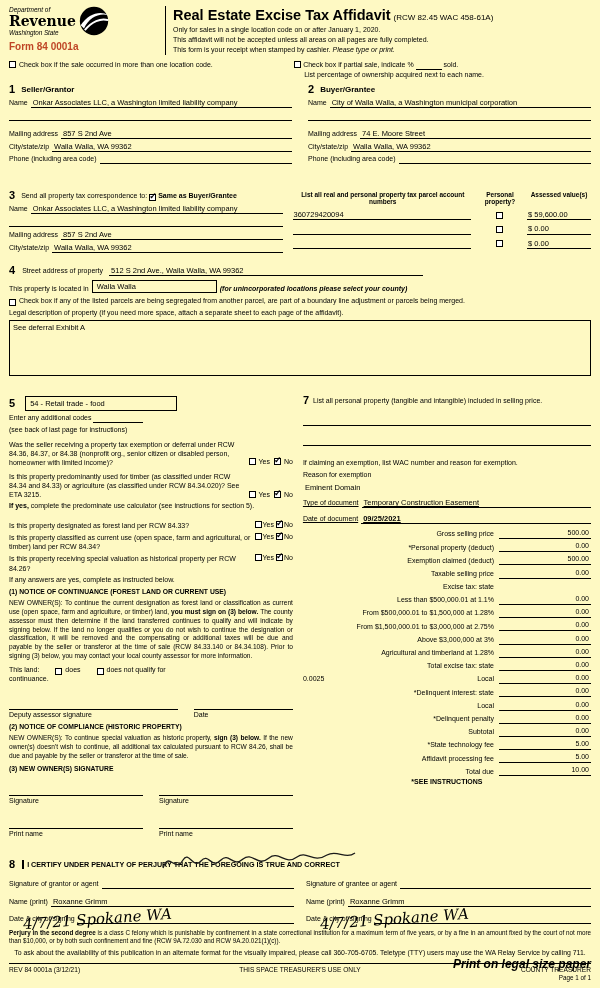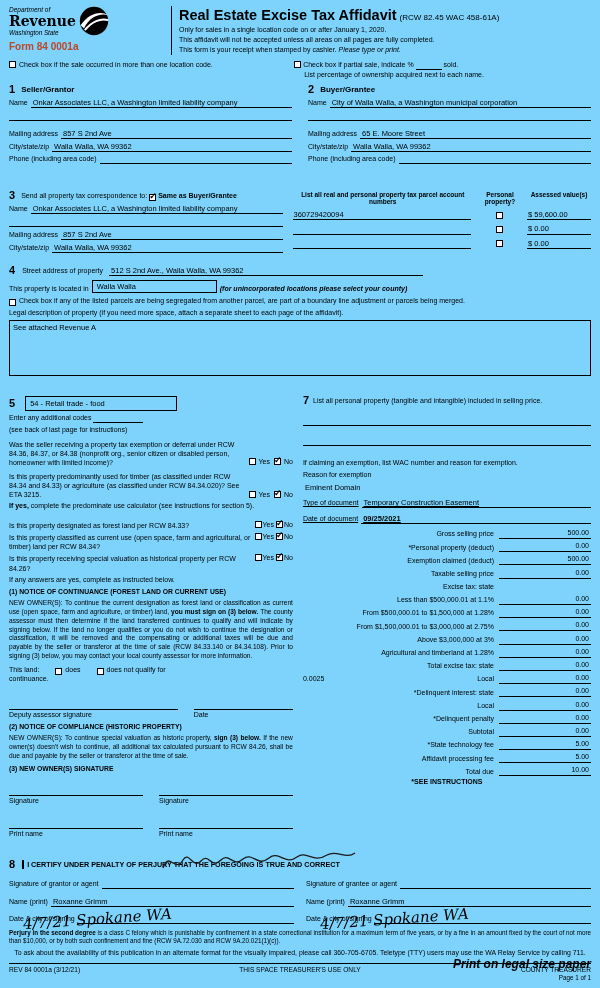--- a/index.html
+++ b/index.html
@@ -1,38 +1,38 @@
 <!DOCTYPE html>
 <html><head>
 <meta charset="utf-8">
 <style>
   *{margin:0;padding:0;box-sizing:border-box;}
   body{background:#fff;font-family:"Liberation Sans",sans-serif;color:#000;}
-  .page{width:600px;height:988px;background:#7dd3fc;margin:0 auto;padding:6px 9px 0;position:relative;overflow:hidden;font-size:7px;line-height:1.25;}
+  .page{width:600px;height:988px;background:#fef9c3;margin:0 auto;padding:6px 9px 0;position:relative;overflow:hidden;font-size:7px;line-height:1.25;}
   b{font-weight:700;}
   i{font-style:italic;}
   .cb{width:7px;height:7px;border:1px solid #000;display:inline-block;vertical-align:-1px;position:relative;flex:none;background:#fff;}
   .cb.checked::after{content:"\2713";position:absolute;left:-1px;top:-4px;font-size:9px;font-weight:700;}
   .sec-num{font-size:11px;font-weight:700;margin-right:4px;line-height:0.9;}
   .frow{display:flex;align-items:flex-end;}
   .flabel{white-space:nowrap;margin-right:3px;}
   .fval{flex:1;border-bottom:1px solid #000;min-height:9px;padding:0 2px;font-size:7.5px;line-height:1.2;}
   .fval.bold{font-weight:700;}
   .blank-line{border-bottom:1px solid #000;height:10px;}
   .short-line{display:inline-block;width:26px;border-bottom:1px solid #000;height:7px;vertical-align:bottom;}
   
   .header{display:flex;align-items:flex-start;min-height:52px;}
   .logo-block{width:142px;flex:none;}
   .logo-row{display:flex;gap:3px;}
   .dept-small{font-size:6.5px;font-style:italic;}
   .dept-name{font-family:"DejaVu Serif",serif;font-weight:700;font-size:14px;line-height:1;}
   .dept-state{font-size:6.3px;font-style:italic;margin-top:1px;}
   .logo{flex:none;margin-top:0;}
   .form-number{color:#bf4626;font-weight:700;font-size:10px;margin-top:4px;}
-  .title-block{flex:1;border-left:1.5px solid #000;padding-left:7px;margin-left:20px;}
+  .title-block{flex:1;border-left:1.5px solid #000;padding-left:7px;margin-left:14px;}
   .title-line{display:flex;align-items:baseline;gap:3px;}
   .title{font-size:14.5px;font-weight:700;}
   .title-rcw{font-size:8px;}
   .hnote{font-size:7px;margin-top:1.5px;}
   
   .topchecks{display:flex;margin-top:3px;min-height:20px;}
   .tc-left{width:49%;display:flex;gap:3px;align-items:flex-start;}
   .tc-right{flex:1;}
   .tc-note{margin-left:10px;margin-top:1px;}
   
@@ -204,21 +204,21 @@
         <span class="sec-num">2</span>
         <span class="sec-title">Buyer/Grantee</span>
       </div>
       <div class="frow">
           <span class="flabel">Name</span>
           <span class="fval">City of Walla Walla, a Washington municipal corporation</span>
         </div>
       <div class="blank-line"></div>
       <div class="frow push">
           <span class="flabel">Mailing address</span>
-          <span class="fval">65 E. Moore Street</span>
+          <span class="fval">74 E. Moore Street</span>
         </div>
       <div class="frow">
           <span class="flabel">City/state/zip</span>
           <span class="fval">Walla Walla, WA 99362</span>
         </div>
       <div class="frow">
           <span class="flabel">Phone (including area code)</span>
           <span class="fval"></span>
         </div>
     </div>
@@ -293,21 +293,21 @@
       <span class="loc-box">Walla Walla</span>
       <b><i>(for unincorporated locations please select your county)</i></b>
     </div>
     <div class="row">
       <span class="cb"></span>
       <span>Check box if any of the listed parcels are being segregated from another parcel, are part of a boundary line adjustment or parcels being merged.</span>
     </div>
     <div class="row" style="margin-top:3px;">
       <span>Legal description of property (if you need more space, attach a separate sheet to each page of the affidavit).</span>
     </div>
-    <div class="legal-box"><span>See attached Revenue A</span></div>
+    <div class="legal-box"><span>See deferral Exhibit A</span></div>
   </div>
 
   <div class="body-cols">
 
     <div class="left-col">
 
       <div>
         <div class="code-row">
           <span class="sec-num">5</span>
           <span class="code-box">54 - Retail trade - food</span>

